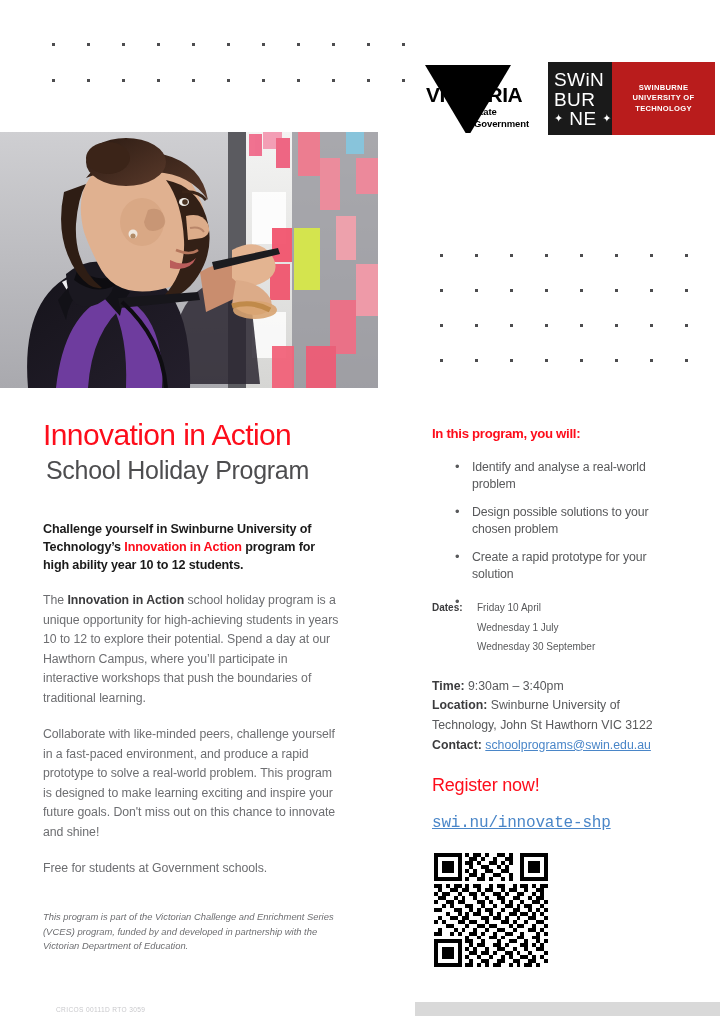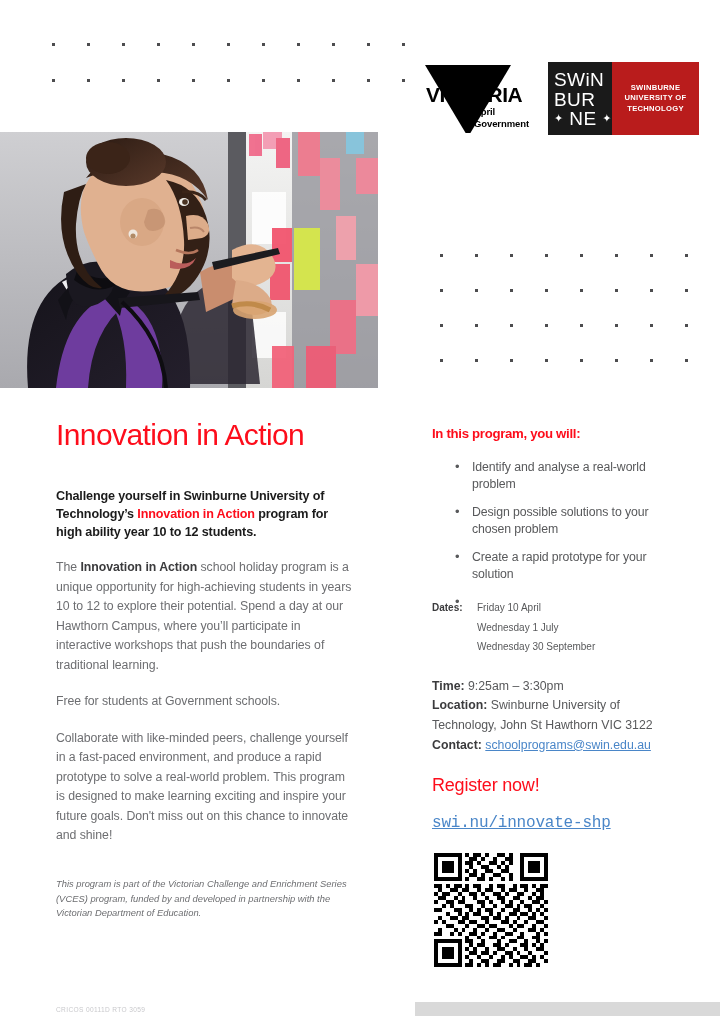--- a/index.html
+++ b/index.html
@@ -95,21 +95,21 @@
     left: 58px;
     top: 44px;
     font-family: "Liberation Sans", sans-serif;
     font-weight: 700;
     font-size: 9.5px;
     line-height: 11.5px;
     color: #000000;
     letter-spacing: -0.1px;
   }
   .swin-logo {
-    width: 151px;
+    width: 167px;
     height: 73px;
     display: flex;
     justify-content: space-between;
   }
   .swin-left {
     width: 64px;
     background: #1a1a1a;
     color: #ffffff;
     position: relative;
     font-family: "Liberation Sans", sans-serif;
@@ -147,21 +147,21 @@
     width: 378px;
     height: 256px;
     overflow: hidden;
     background: #6b6b70;
   }
   .hero svg { display: block; width: 378px; height: 256px; }
 
   
   .left-col {
     position: absolute;
-    left: 56px;
+    left: 43px;
     top: 418px;
     width: 300px;
   }
   .title-main {
     font-family: "Liberation Sans", sans-serif;
     color: #fd0d1b;
     font-size: 30px;
     font-weight: 400;
     line-height: 34px;
     letter-spacing: -0.6px;
@@ -344,21 +344,21 @@
       <span class="dot"></span>
       <span class="dot"></span>
       <span class="dot"></span>
   </div>
 
   <div class="logo-row">
     <div class="vic-logo">
       <div class="vic-tri"></div>
       <div class="vic-word">VICTORIA</div>
       <div class="vic-sub">
-        <span>April</span><br>
+        <span>State</span><br>
         <span>Government</span>
       </div>
     </div>
     <div class="swin-logo">
       <div class="swin-left">
         <span class="ln">SWiN</span>
         <span class="ln">BUR</span>
         <span class="ln"><span class="star">✦</span> <span>NE</span> <span class="star">✦</span></span>
       </div>
       <div class="swin-right">
@@ -481,27 +481,28 @@
       <span class="dot"></span>
       <span class="dot"></span>
       <span class="dot"></span>
       <span class="dot"></span>
       <span class="dot"></span>
       <span class="dot"></span>
   </div>
 
   <div class="left-col">
     <h1 class="title-main">Innovation in Action</h1>
+    <h2 class="title-sub">School Holiday Program</h2>
 
     <p class="lede"><span>Challenge yourself in Swinburne University of Technology’s </span><span class="hl">Innovation in Action</span><span> program for high ability year 10 to 12 students.</span></p>
 
     <p class="body-p"><span>The </span><b>Innovation in Action</b><span> school holiday program is a unique opportunity for high-achieving students in years 10 to 12 to explore their potential. Spend a day at our Hawthorn Campus, where you’ll participate in interactive workshops that push the boundaries of traditional learning.</span></p>
 
+    <p class="body-p">Collaborate with like-minded peers, challenge yourself in a fast-paced environment, and produce a rapid prototype to solve a real-world problem. This program is designed to make learning exciting and inspire your future goals. Don't miss out on this chance to innovate and shine!</p>
     <p class="body-p">Free for students at Government schools.</p>
-    <p class="body-p">Collaborate with like-minded peers, challenge yourself in a fast-paced environment, and produce a rapid prototype to solve a real-world problem. This program is designed to make learning exciting and inspire your future goals. Don't miss out on this chance to innovate and shine!</p>
     <p class="fineprint">This program is part of the Victorian Challenge and Enrichment Series (VCES) program, funded by and developed in partnership with the Victorian Department of Education.</p>
   </div>
 
   <div class="right-col">
     <p class="rc-head">In this program, you will:</p>
 
     <ul class="bullets">
       <li><span class="bul">•</span><span>Identify and analyse a real-world problem</span></li>
       <li><span class="bul">•</span><span>Design possible solutions to your chosen problem</span></li>
       <li><span class="bul">•</span><span>Create a rapid prototype for your solution</span></li>
@@ -511,21 +512,21 @@
     <div class="dates-block">
       <div class="lbl">Dates:</div>
       <div class="vals">
         <span>Friday 10 April</span>
         <span>Wednesday 1 July</span>
         <span>Wednesday 30 September</span>
       </div>
     </div>
 
     <div class="meta">
-      <div><span class="lbl">Time:</span><span> 9:25am – 3:30pm</span></div>
+      <div><span class="lbl">Time:</span><span> 9:30am – 3:40pm</span></div>
       <div><span class="lbl">Location:</span><span> Swinburne University of Technology, John St Hawthorn VIC 3122</span></div>
       <div><span class="lbl">Contact:</span> <a href="#">schoolprograms@swin.edu.au</a></div>
     </div>
 
     <p class="register">Register now!</p>
     <a class="reg-link" href="#">swi.nu/innovate-shp</a>
 
     <div class="qr">
       <svg viewBox="0 0 29 29" shape-rendering="crispEdges">
         <rect width="29" height="29" fill="#ffffff"></rect>

